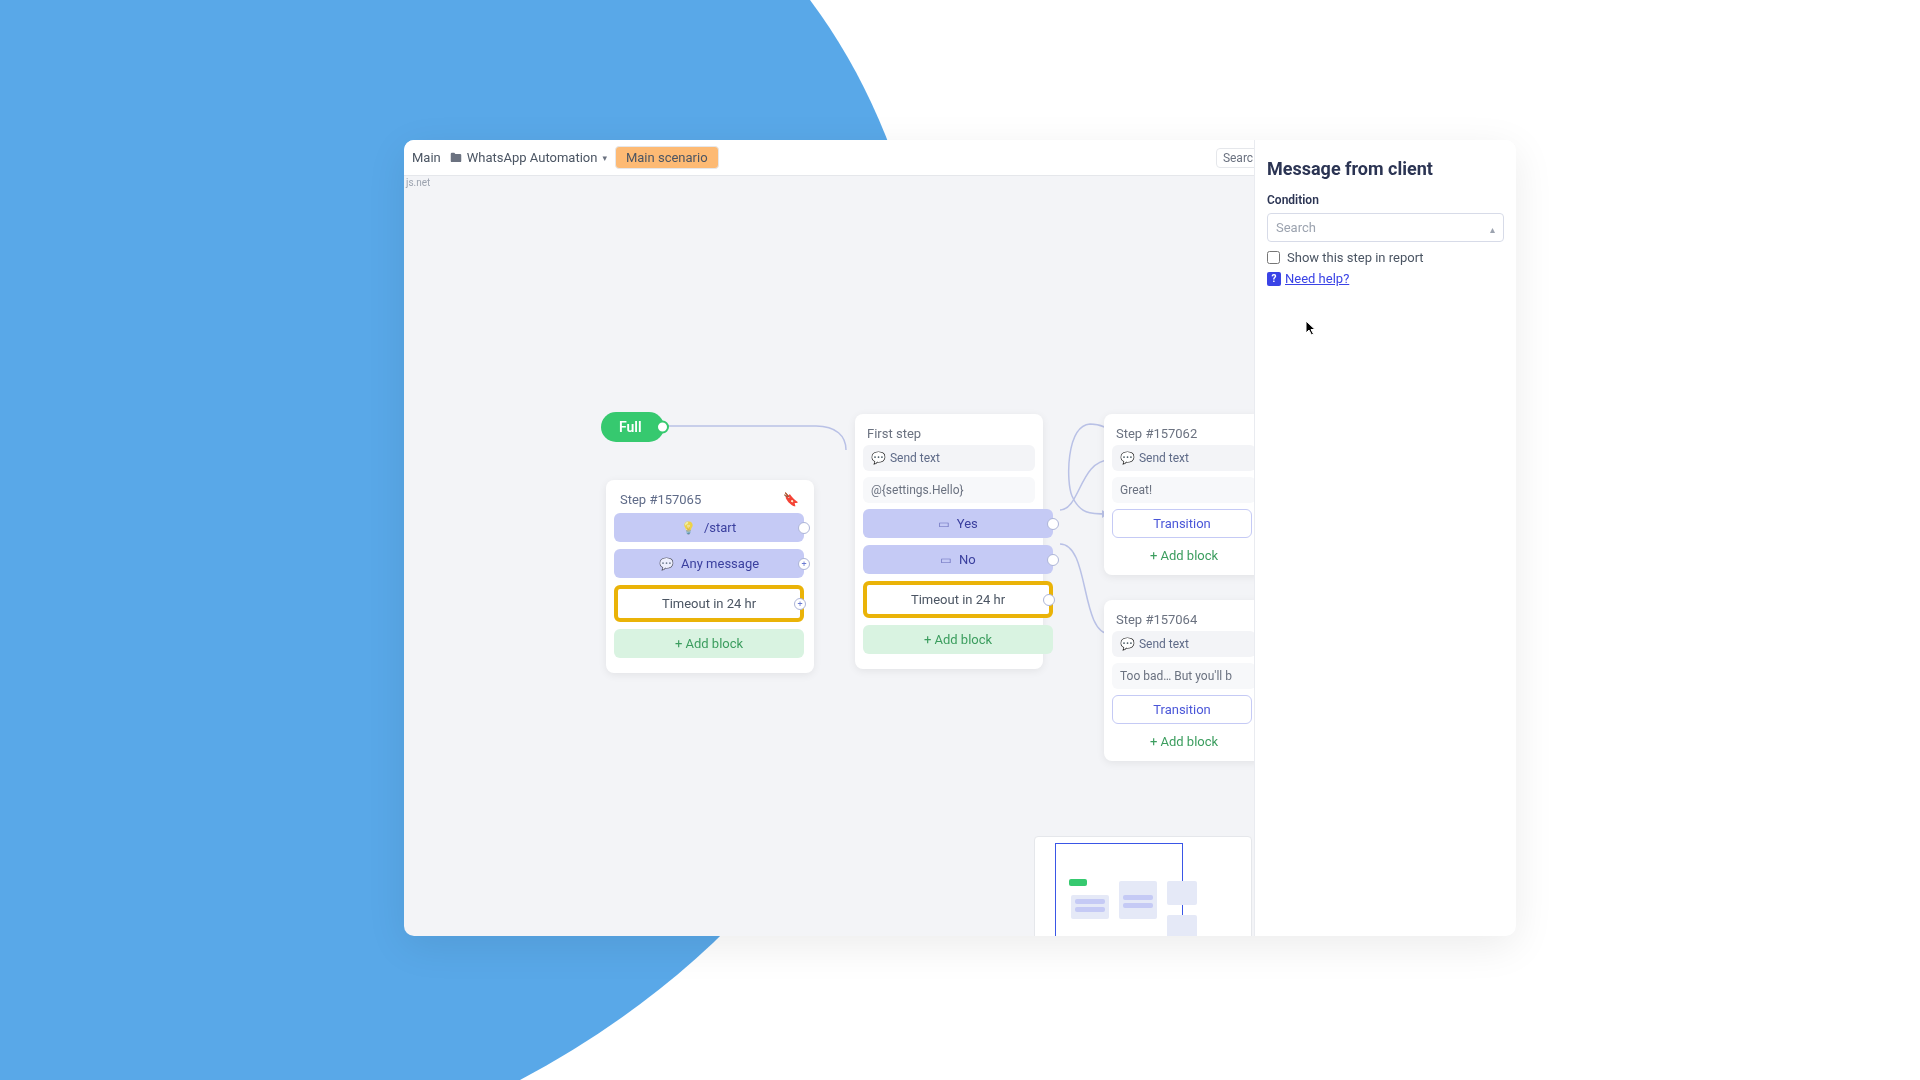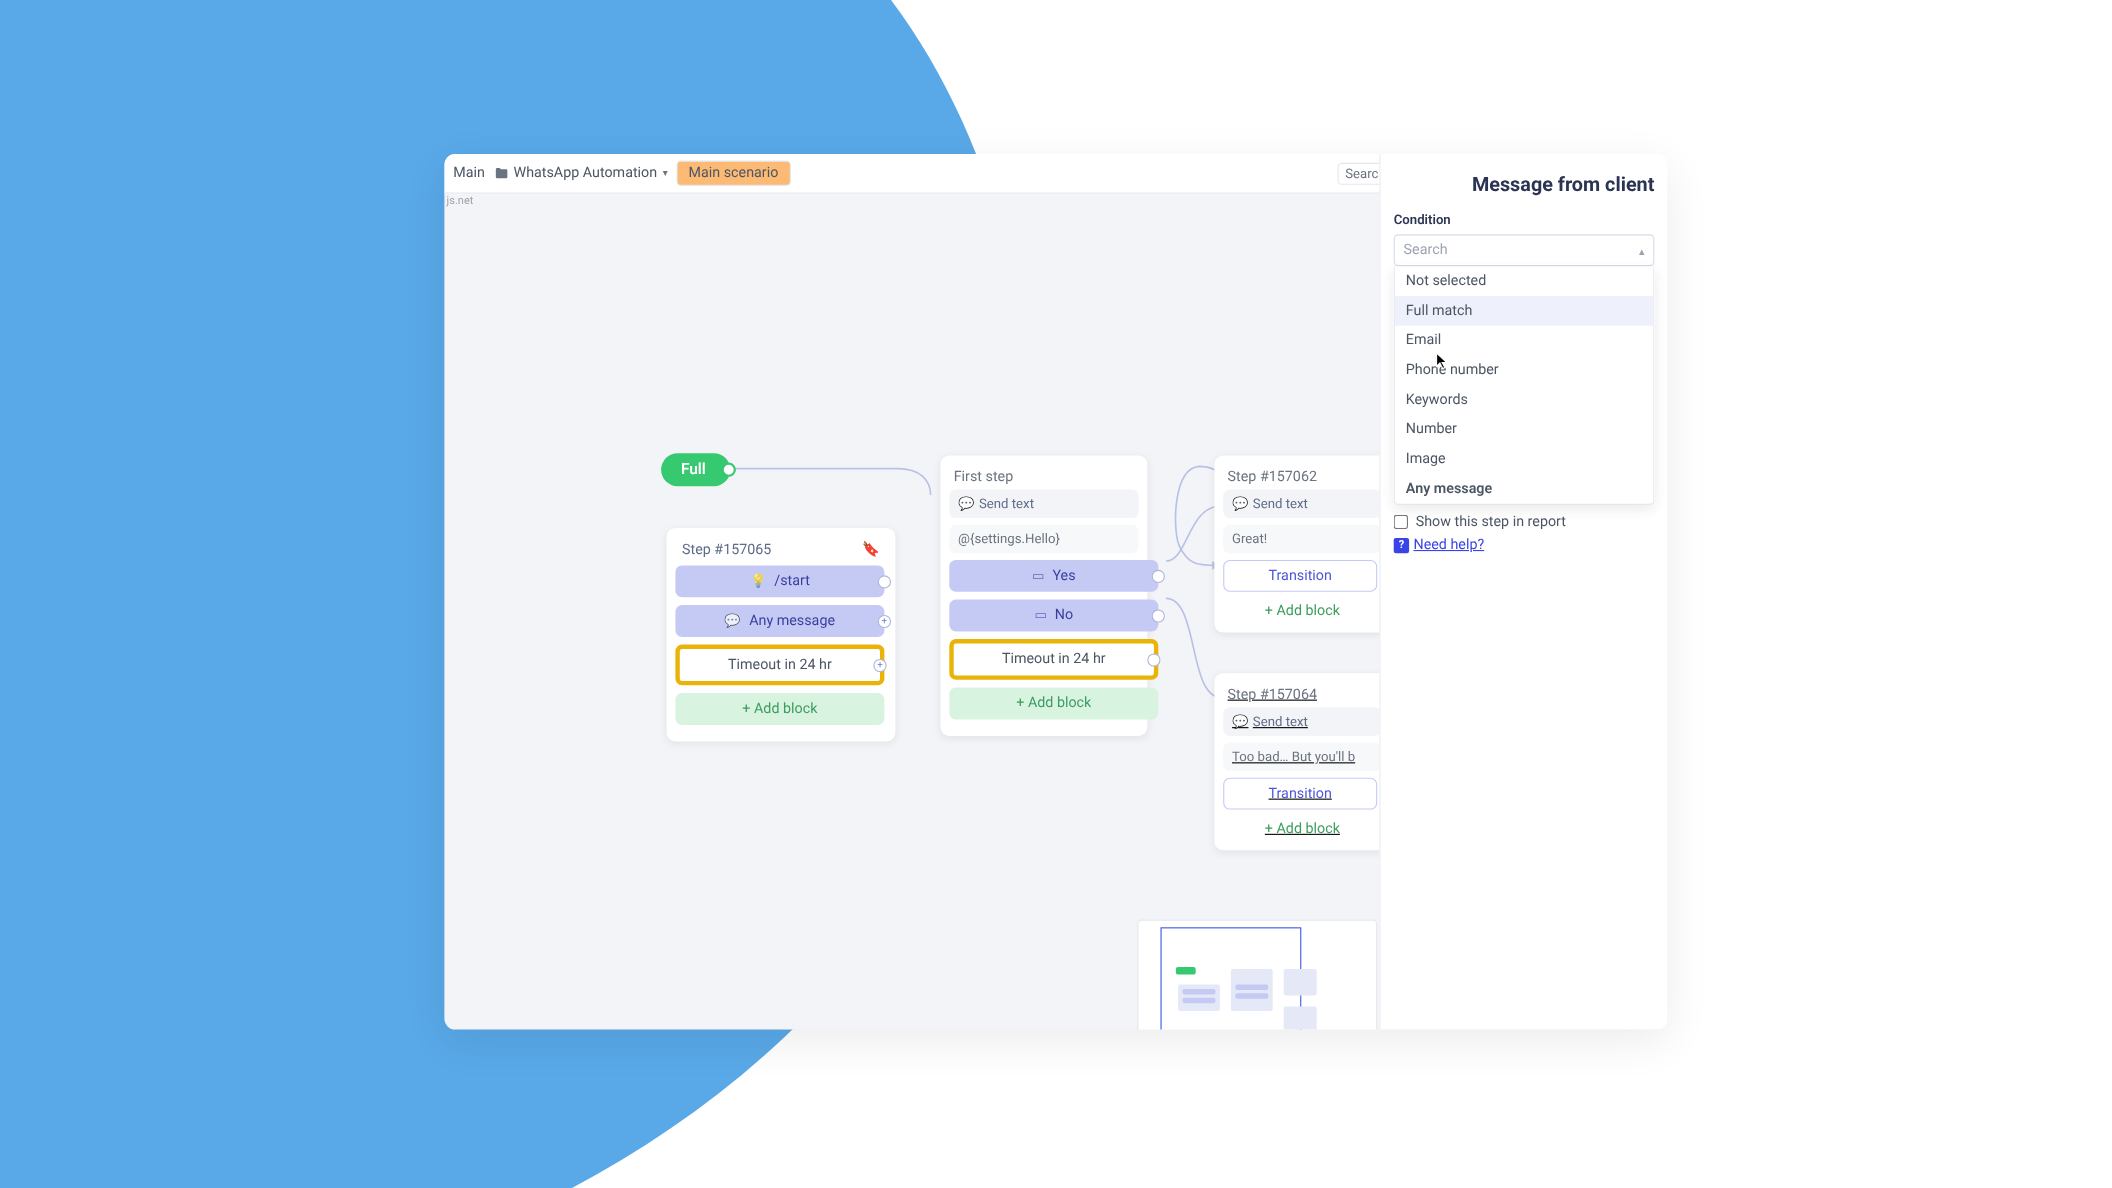--- a/index.html
+++ b/index.html
@@ -31,21 +31,21 @@
 .chip.add { background:#d9f3e1; color:#3b9d5e; border:none; }
 .chip .port { position:absolute; right:-6px; top:50%; transform:translateY(-50%); width:12px; height:12px; background:#fff; border:1.5px solid #adb5d8; border-radius:50%; }
 .chip .plusport { width:12px; height:12px; background:#fff; border:1.5px solid #adb5d8; border-radius:50%; position:absolute; right:-6px; top:50%; transform:translateY(-50%); display:flex; align-items:center; justify-content:center; font-size:9px; color:#6b7bd1; }
 .chipicon { margin-right:4px; opacity:.7; font-size:12px;}
 .block-title { font-size:13px; color:#6b7280; padding:4px; }
 .send-block { background:#f3f4f7; border-radius:6px; padding:6px 8px; font-size:12px; color:#5f6b88; margin-bottom:6px; display:flex; align-items:center; gap:4px; }
 .send-text { background:#f7f8fa; border-radius:6px; padding:6px 8px; font-size:12px; color:#6b7280; margin-bottom:6px; }
 .trans-chip { width:180px; border:1px solid #c5caf5; border-radius:6px; padding:6px 0; text-align:center; font-size:13px; color:#4a56d8; margin-bottom:6px; position:relative; background:#fff; }
 .add-link { text-align:center; font-size:13px; color:#3b9d5e; padding:4px; }
 .sidebar { position:absolute; right:0; top:0; width:262px; height:100%; background:#fff; border-left:1px solid #e9ebf0; padding:18px 12px; }
-.sidebar h3 { font-size:18px; font-weight:700; color:#2b3453; margin-bottom:14px;text-align:right; }
+.sidebar h3 { font-size:18px; font-weight:700; color:#2b3453; margin-bottom:14px; }
 .sidebar .label { font-size:12px; font-weight:600; color:#2b3453; margin-bottom:6px; }
 .sidebar .search { border:1px solid #d7dbe8; border-radius:4px; padding:6px 8px; font-size:13px; color:#9ca3af; display:flex; justify-content:space-between; align-items:flex-end; }
 .dropdown { border:1px solid #e2e5ee; border-top:none; border-radius:0 0 4px 4px; box-shadow:0 4px 12px rgba(0,0,0,.08); }
 .dropdown .item { padding:6px 10px; font-size:13px; color:#4b5563; cursor:pointer; }
 .dropdown .item.hover { background:#eef0fb; }
 .dropdown .item.bold { font-weight:600; }
 .check-row { display:flex; align-items:center; gap:7px; font-size:13px; color:#4b5563; margin-top:8px; }
 .check-row input { width:13px; height:13px; }
 .need-help { display:flex; align-items:center; gap:4px; font-size:13px; margin-top:6px; }
 .need-help .qm { width:14px; height:14px; background:#3a43e6; color:#fff; display:flex; align-items:center; justify-content:center; border-radius:2px; font-size:10px; font-weight:bold; }
@@ -170,21 +170,21 @@
         <div class="block-title">Step #157062</div>
         <div class="send-block">
           <span>💬</span>
           <span>Send text</span>
         </div>
         <div class="send-text">Great!</div>
         <div class="trans-chip" style="width:140px">Transition</div>
         <div class="add-link">+ Add block</div>
       </div>
 
-      <div class="card" style="left:700px; top:436px; width:160px;text-decoration:underline;">
+      <div class="card" style="left:700px; top:424px; width:160px;">
         <div class="block-title">Step #157064</div>
         <div class="send-block">
           <span>💬</span>
           <span>Send text</span>
         </div>
         <div class="send-text">Too bad… But you'll b</div>
         <div class="trans-chip" style="width:140px">Transition</div>
         <div class="add-link">+ Add block</div>
       </div>
 
@@ -203,30 +203,20 @@
 
     </div>
 
     <div class="sidebar">
       <h3>Message from client</h3>
       <div class="label">Condition</div>
       <div class="search">
         <span>Search</span>
         <span style="font-size:10px;">▴</span>
       </div>
-      <div class="dropdown" id="dropdown">
-          <div class="item">Not selected</div>
-          <div class="item hover">Full match</div>
-          <div class="item">Email</div>
-          <div class="item">Phone number</div>
-          <div class="item">Keywords</div>
-          <div class="item">Number</div>
-          <div class="item">Image</div>
-          <div class="item bold">Any message</div>
-        </div>
       <div class="check-row">
         <input type="checkbox" style="">
         <span>Show this step in report</span>
       </div>
       <div class="need-help">
         <span class="qm">?</span>
         <a>Need help?</a>
       </div>
     </div>
 

